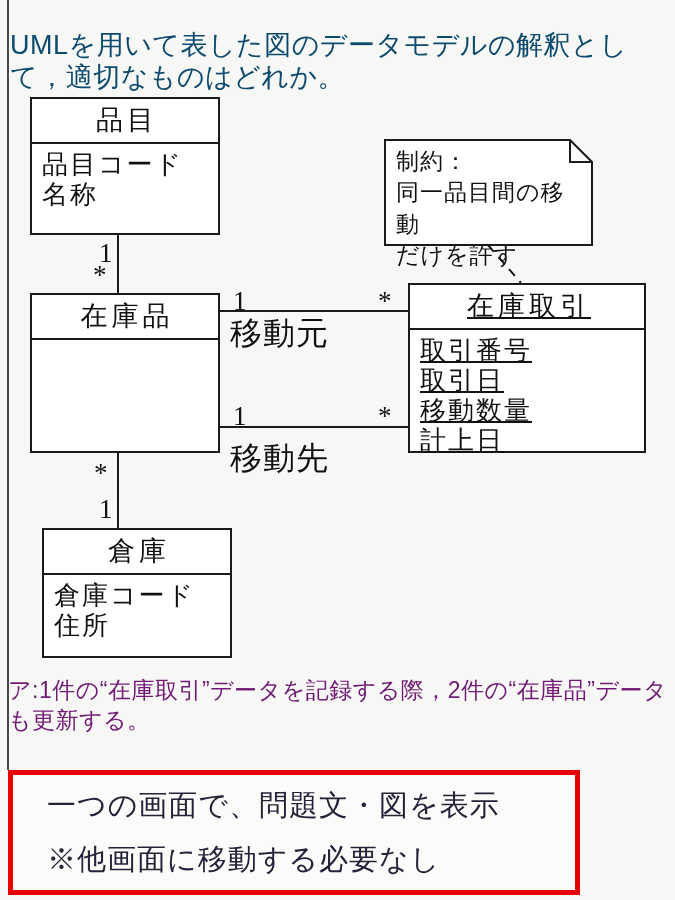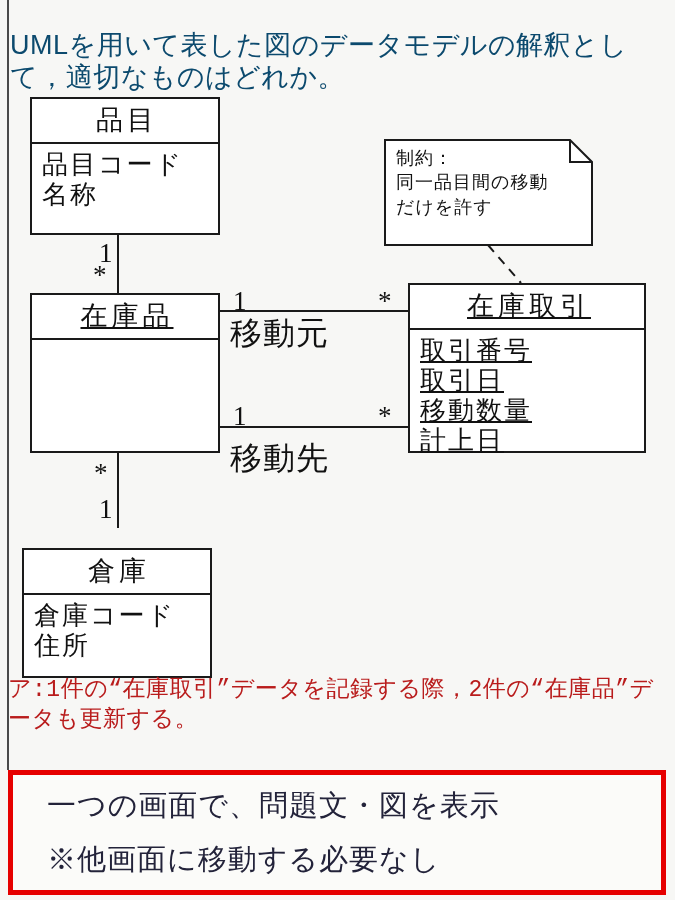--- a/index.html
+++ b/index.html
@@ -27,42 +27,42 @@
   .uml-class {
     position:absolute; background:#ffffff; border:2px solid #1a1a1a;
     font-family:"Liberation Serif", serif;
   }
   .uml-title {
     text-align:center; font-size:27px; padding:3px 0 4px 4px;
     border-bottom:2px solid #1a1a1a; letter-spacing:4px;
   }
   .uml-attrs { padding:6px 8px 0 10px; font-size:26px; line-height:1.16; letter-spacing:2px; }
   .c-item        { left:30px;  top:97px;  width:190px; height:138px; }
-  .c-stock       { left:30px;  top:293px; width:190px; height:160px;text-decoration:underline; }
+  .c-stock       { left:30px;  top:293px; width:190px; height:160px; }
   .c-transaction { left:408px; top:283px; width:238px; height:170px;text-decoration:underline; }
-  .c-warehouse   { left:22px;  top:528px; width:190px; height:130px;margin-top:20px; }
+  .c-warehouse   { left:42px;  top:528px; width:190px; height:130px; }
   .note-text {
     position:absolute; left:396px; top:146px; width:190px;
     font-family:"Liberation Serif", serif;
-    font-size:18px; line-height:1.36; letter-spacing:1px;
+    font-size:23px; line-height:1.36; letter-spacing:1px;
   }
   .dlabel {
     position:absolute; font-family:"Liberation Serif", serif;
     font-size:32px; line-height:1; color:#111; letter-spacing:1px;
   }
   .mult { font-size:27px; }
   
   .answer {
     position:absolute; left:8px; top:676px; width:660px;
-    font-size:23px; line-height:1.3; color:#b91c1c;
-    word-break:break-all; letter-spacing:0.5px;font-family:Liberation Mono, monospace;
+    font-size:23px; line-height:1.3; color:#701a75;
+    word-break:break-all; letter-spacing:0.5px;
   }
   
   .callout {
-    position:absolute; left:8px; top:770px; width:658px; height:125px;
+    position:absolute; left:8px; top:770px; width:572px; height:125px;
     border:5px solid #e60000; background:#fbfbf9;
     display:flex; flex-direction:column; justify-content:center;
     padding-left:34px; gap:14px;
   }
   .callout-line {
     font-size:29px; color:#23233a; letter-spacing:1px;
     font-family:"Liberation Serif", serif;
   }
 </style>
 </head>

